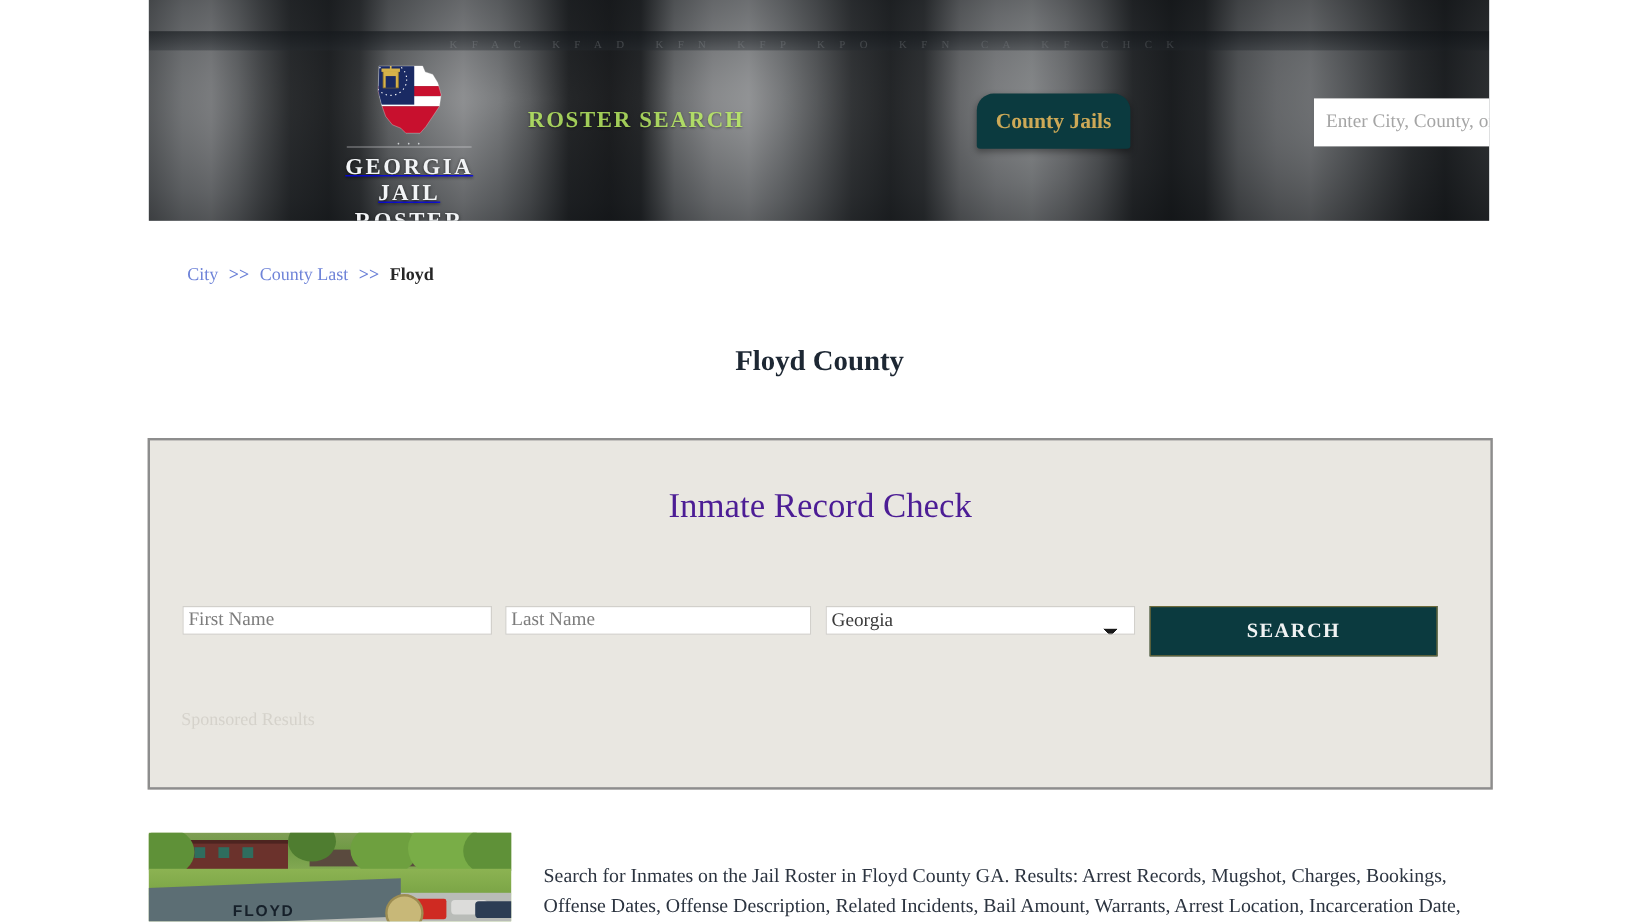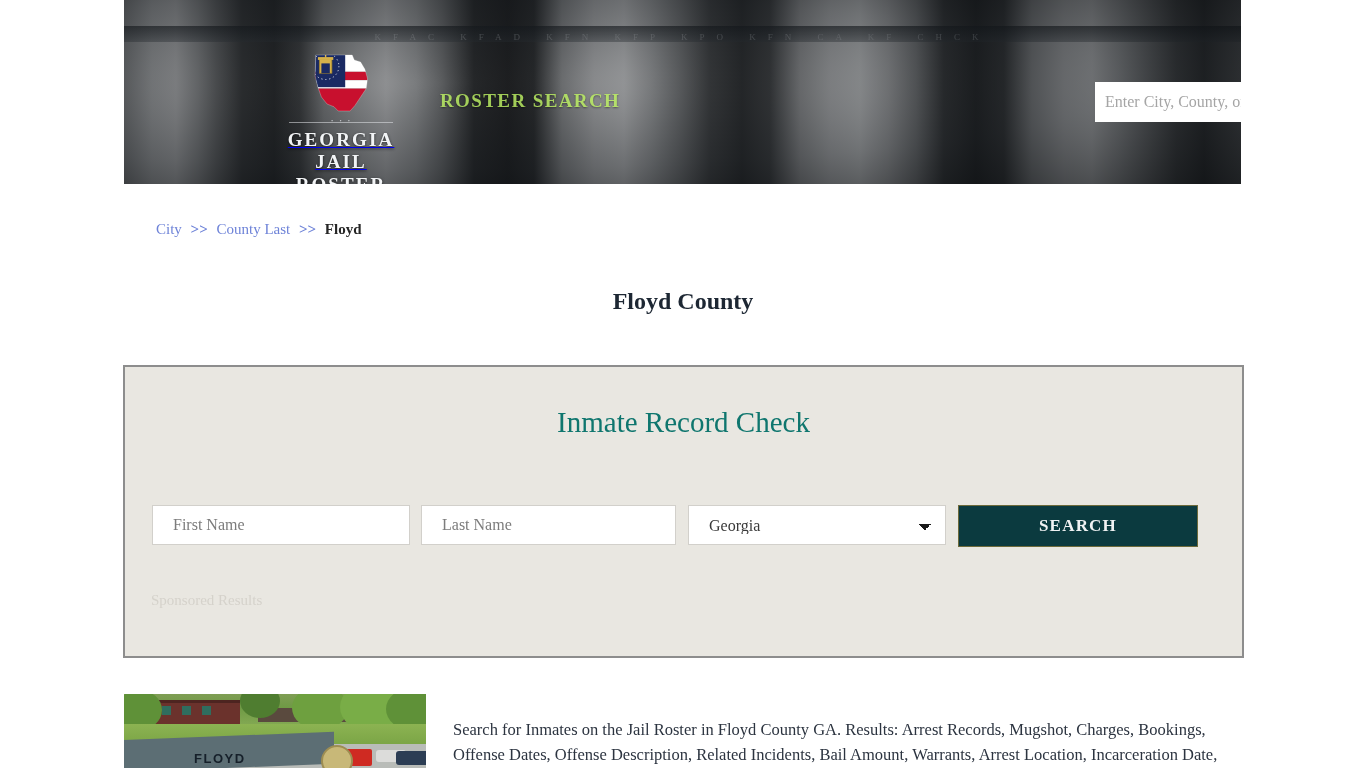--- a/index.html
+++ b/index.html
@@ -137,37 +137,37 @@
 
   
   .panel {
     position: absolute; left: 123px; top: 365px;
     width: 1121px; height: 293px;
     background: #e9e7e1;
     border: 2px solid #8d8d8d;
   }
   .panel-title {
     text-align: center; margin-top: 39px;
-    font-size: 29px; color: #0f766e; font-weight: normal;
+    font-size: 29px; color: #4c1d95; font-weight: normal;
   }
   .panel-sub {
     text-align: center; margin-top: 6px;
     font-size: 17px; color: #3a4652;
   }
   .form-row {
     position: absolute; left: 27px; top: 138px;
     width: 1064px; height: 42px;
     display: flex; align-items: flex-start;
   }
   .fld {
-    height: 40px; background: #fff;
+    height: 24px; background: #fff;
     border: 1px solid #d2d0cb;
     font-family: "Liberation Serif", serif;
     font-size: 16px; color: #3a3a3a;
-    padding: 0 20px; outline: none;
+    padding: 0 4px; outline: none;
   }
   .fld::placeholder { color: #7c7c7c; }
   .fld.first { width: 258px; }
   .fld.last  { width: 255px; margin-left: 11px; }
   .fld.state {
     width: 258px; margin-left: 12px;
     appearance: none; -webkit-appearance: none;
     background-image:
       linear-gradient(45deg, transparent 50%, #1a1a1a 50%),
       linear-gradient(135deg, #1a1a1a 50%, transparent 50%);
@@ -269,20 +269,21 @@
           <path d="M14,10 L66,10 L69,17 L78,20 L84,30 L88,44 L86,58 L78,70 L70,82 L63,90 L46,90 L40,84 L30,80 L22,70 L17,56 L13,40 Z" fill="none" stroke="rgba(255,255,255,.35)" stroke-width="1"></path>
         </svg>
       </div>
       <div class="logo-rule"></div>
       <div class="logo-l1">GEORGIA</div>
       <div class="logo-l2">JAIL ROSTER</div>
     </a>
 
     <div class="roster-search">ROSTER SEARCH</div>
 
+    <a class="nav-tab t1" href="#">County Jails</a>
 
     <div class="hdr-search-wrap">
       <input class="hdr-search-input" type="text" placeholder="Enter City, County, or Facility" style="">
 
     </div>
   </div>
 
   <nav class="breadcrumb">
     <a href="#">City</a>
     <span class="sep">&gt;&gt;</span>

